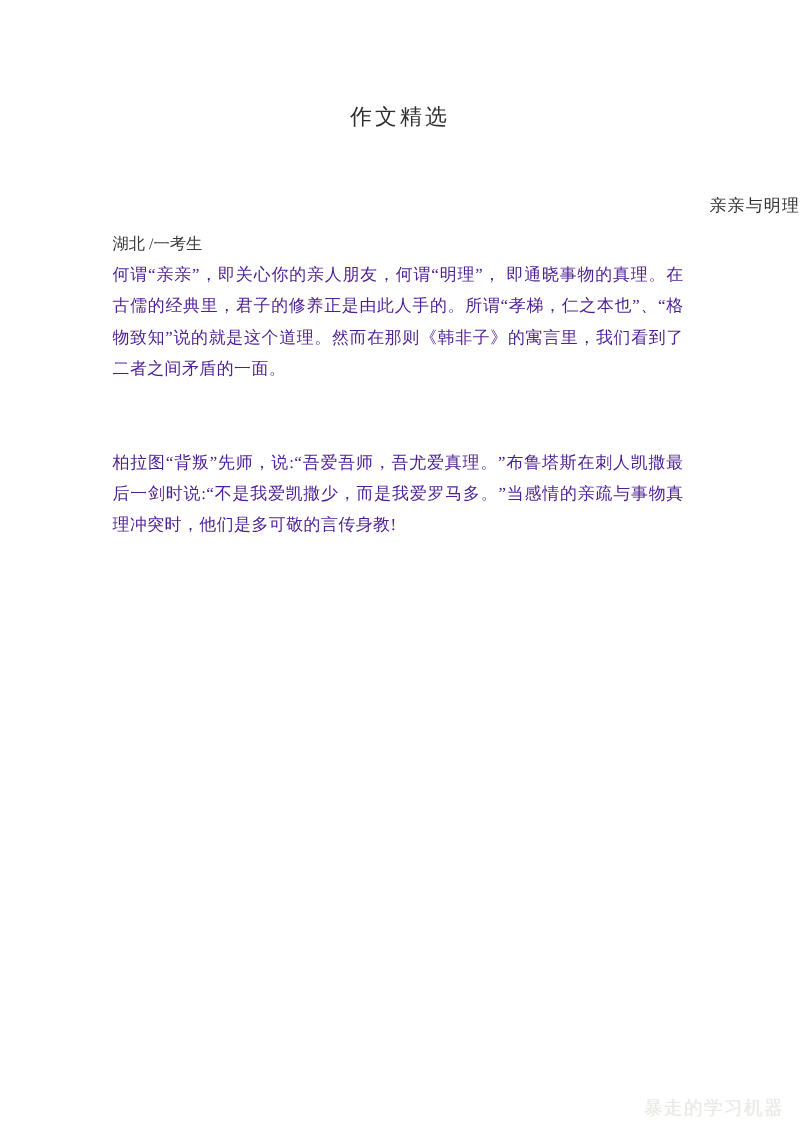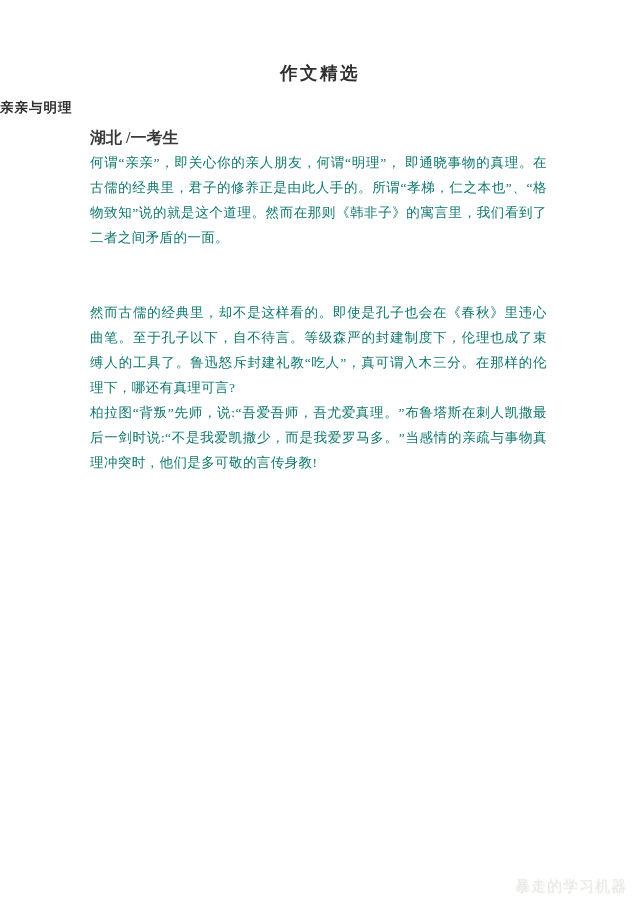--- a/index.html
+++ b/index.html
@@ -9,54 +9,53 @@
     font-family: "Liberation Serif", "DejaVu Serif", serif;
   }
   .page {
     position: relative;
     width: 640px;
     height: 905px;
     background: #ffffff;
     overflow: hidden;
   }
   .doc-title {
-    padding-top: 62px;
+    padding-top: 82px;
     text-align: center;
     font-size: 17.5px;
-    font-weight: bold;
+    font-weight: normal;
     letter-spacing: 2.5px;
     color: #2f2f2f;
     line-height: 22px;
   }
   .essay-title {
-    margin-top: 14px;
-    text-align: left;
+    margin-top: 51px;
+    text-align: right;
     font-size: 13.5px;
-    font-weight: bold;
+    font-weight: normal;
     letter-spacing: 1px;
     color: #2f2f2f;
     line-height: 20px;
   }
   .content {
     margin: 7px 0 0 90px;
     width: 457px;
     color: #3a3a3a;
   }
   .byline {
-    font-size: 16px;
+    font-size: 13px;
     line-height: 25px;
     color: #3a3a3a;
-    font-weight: bold;
   }
   .content p {
     font-size: 13.5px;
     line-height: 25px;
     letter-spacing: 0.4px;
     text-align: justify;
-    color: #0f766e;
+    color: #4c1d95;
   }
   .section-break {
     margin-top: 50px;
   }
   .watermark {
     position: absolute;
     right: 13px;
     bottom: 9px;
     font-size: 15px;
     font-weight: normal;
@@ -76,21 +75,20 @@
 
   <div class="content">
 
     <div class="byline">湖北 /一考生</div>
 
     <div>
       <p>何谓“亲亲”，即关心你的亲人朋友，何谓“明理”， 即通晓事物的真理。在古儒的经典里，君子的修养正是由此人手的。所谓“孝梯，仁之本也”、“格物致知”说的就是这个道理。然而在那则《韩非子》的寓言里，我们看到了二者之间矛盾的一面。</p>
     </div>
 
     <div class="section-break">
-      <p>然而古儒的经典里，却不是这样看的。即使是孔子也会在《春秋》里违心曲笔。至于孔子以下，自不待言。等级森严的封建制度下，伦理也成了束缚人的工具了。鲁迅怒斥封建礼教“吃人”，真可谓入木三分。在那样的伦理下，哪还有真理可言?</p>
       <p>柏拉图“背叛”先师，说:“吾爱吾师，吾尤爱真理。”布鲁塔斯在刺人凯撒最后一剑时说:“不是我爱凯撒少，而是我爱罗马多。”当感情的亲疏与事物真理冲突时，他们是多可敬的言传身教!</p>
     </div>
 
   </div>
 
   <div class="watermark">暴走的学习机器</div>
 
 </div>
 
 </body></html>

